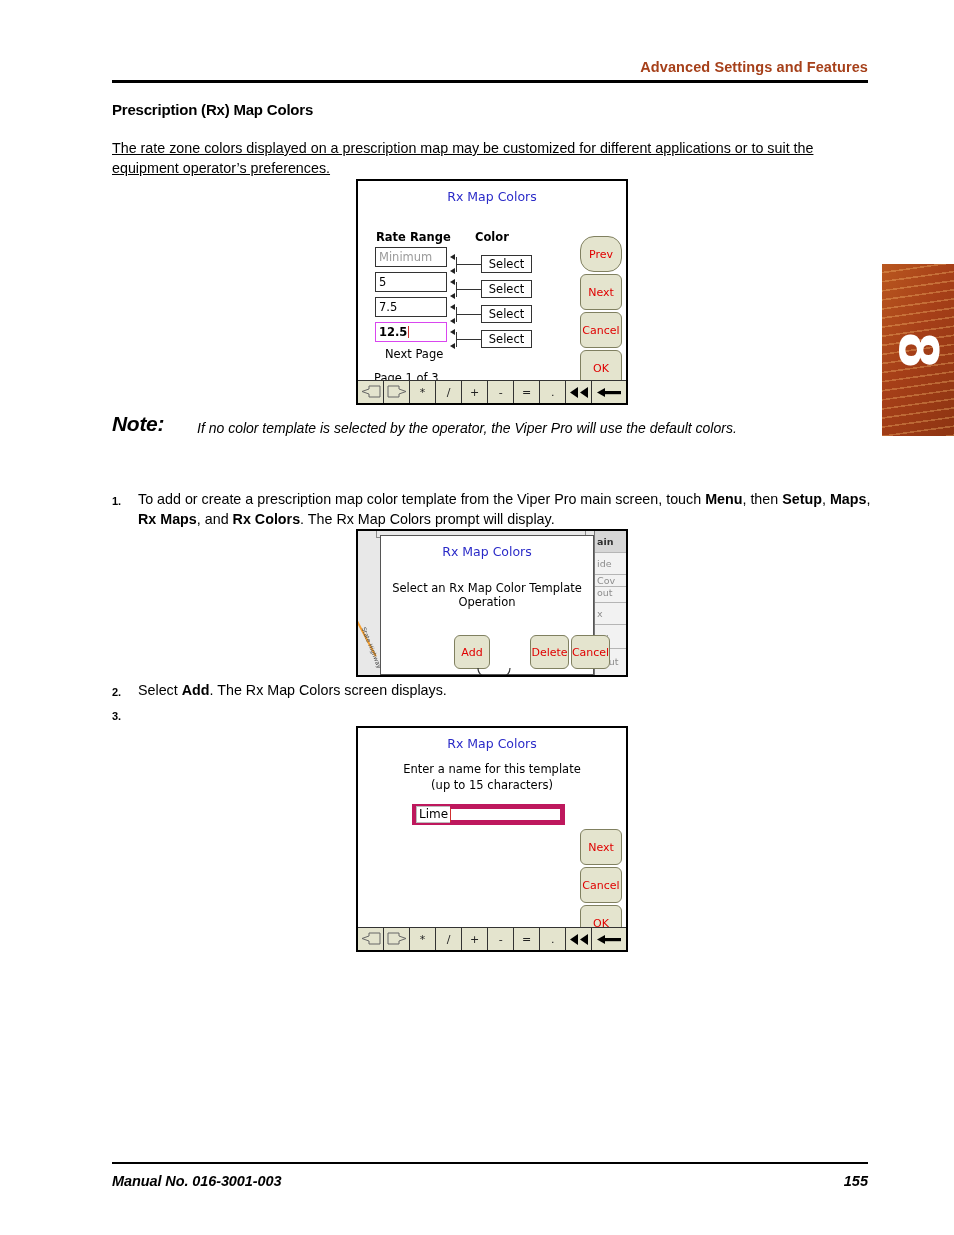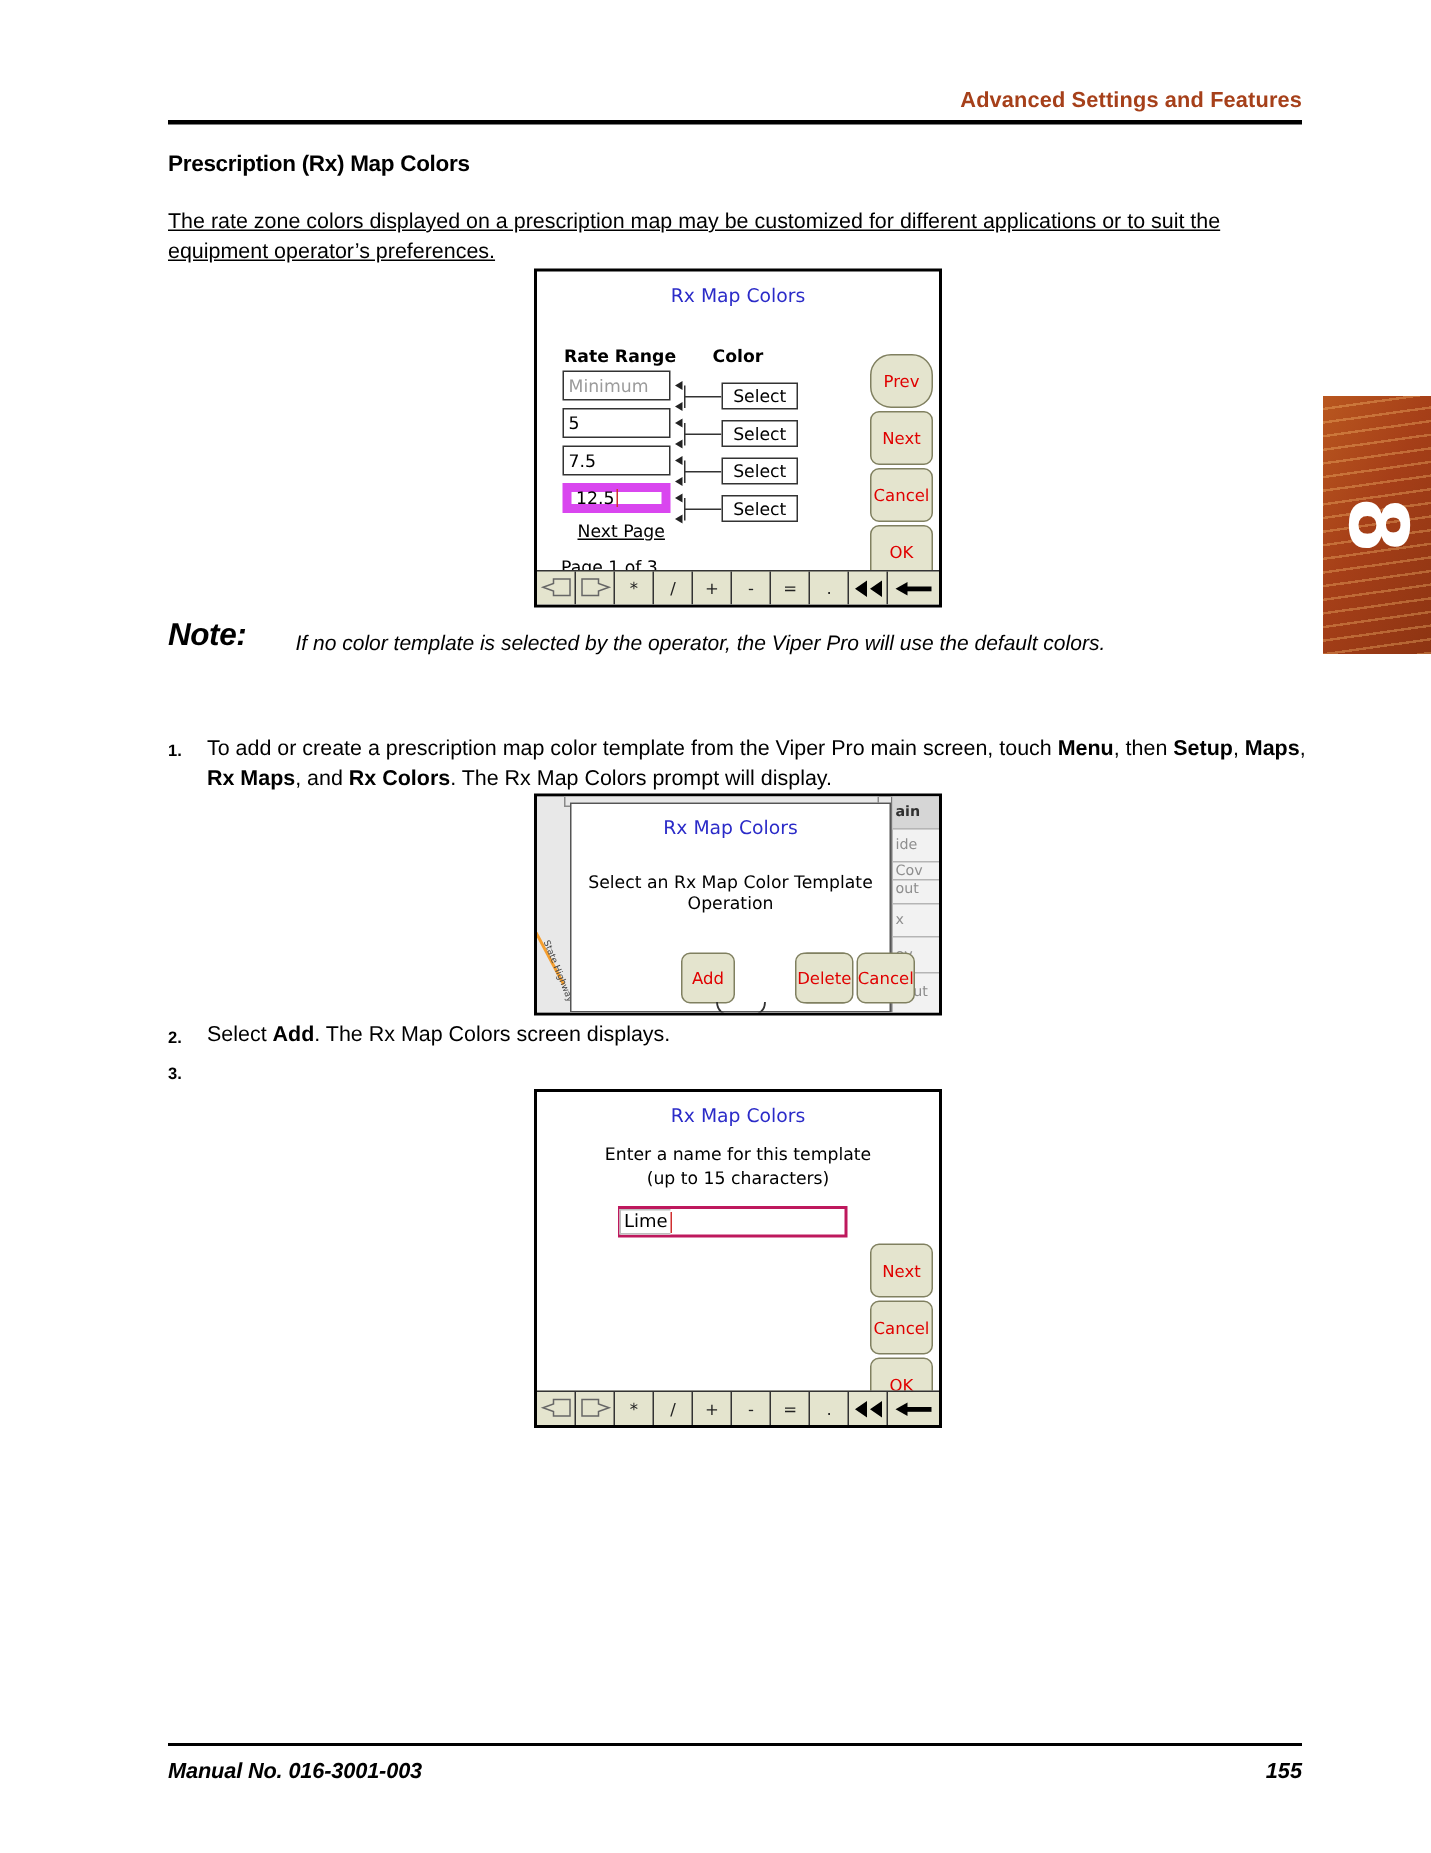--- a/index.html
+++ b/index.html
@@ -187,21 +187,22 @@
     background: #fff;
     font-size: 11.5px;
     font-family: "DejaVu Sans", sans-serif;
     display: flex;
     align-items: center;
     padding-left: 3px;
     color: #000;
   }
   .ratebox.placeholder { color: #9b9b9b; }
   .ratebox.active {
-    border: 6px solid #d946ef;
+    border: 1px solid #d946ef;
+    font-weight: bold;
   }
   .ratebox.active .caret {
     display: inline-block;
     width: 1px;
     height: 12px;
     background: #d03030;
     margin-left: 1px;
   }
   .selbtn {
     position: absolute;
@@ -324,21 +325,21 @@
     font-size: 11.5px;
     font-family: "DejaVu Sans", sans-serif;
     line-height: 14px;
     color: #000;
   }
 
   
   .nameinput {
     position: absolute;
     box-sizing: border-box;
-    border: 2px solid #be185d;
+    border: 5px solid #be185d;
     background: #fff;
     display: flex;
     align-items: center;
   }
   .nameinput .typed {
     font-size: 12px;
     font-family: "DejaVu Sans", sans-serif;
     color: #000;
     border: 1px solid #bdbdbd;
     border-right: none;
@@ -399,21 +400,21 @@
     <div class="ratebox" style="left:17px; top:91px; width:72px; height:20px;">
       <span>5</span>
     </div>
     <div class="ratebox" style="left:17px; top:116px; width:72px; height:20px;">
       <span>7.5</span>
     </div>
     <div class="ratebox active" style="left:17px; top:141px; width:72px; height:20px;">
       <span>12.5</span>
         <span class="caret"></span>
     </div>
-    <div class="lbl" style="left:27px; top:166px;text-decoration:underline;">Next Page</div>
+    <div class="lbl" style="left:27px; top:166px;">Next Page</div>
 
     <div class="arrowL" style="left:92px; top:73px;"></div>
     <div class="arrowL" style="left:92px; top:87px;"></div>
     <div class="arrowL" style="left:92px; top:98px;"></div>
     <div class="arrowL" style="left:92px; top:112px;"></div>
     <div class="arrowL" style="left:92px; top:123px;"></div>
     <div class="arrowL" style="left:92px; top:137px;"></div>
     <div class="arrowL" style="left:92px; top:148px;"></div>
     <div class="arrowL" style="left:92px; top:162px;"></div>
 

